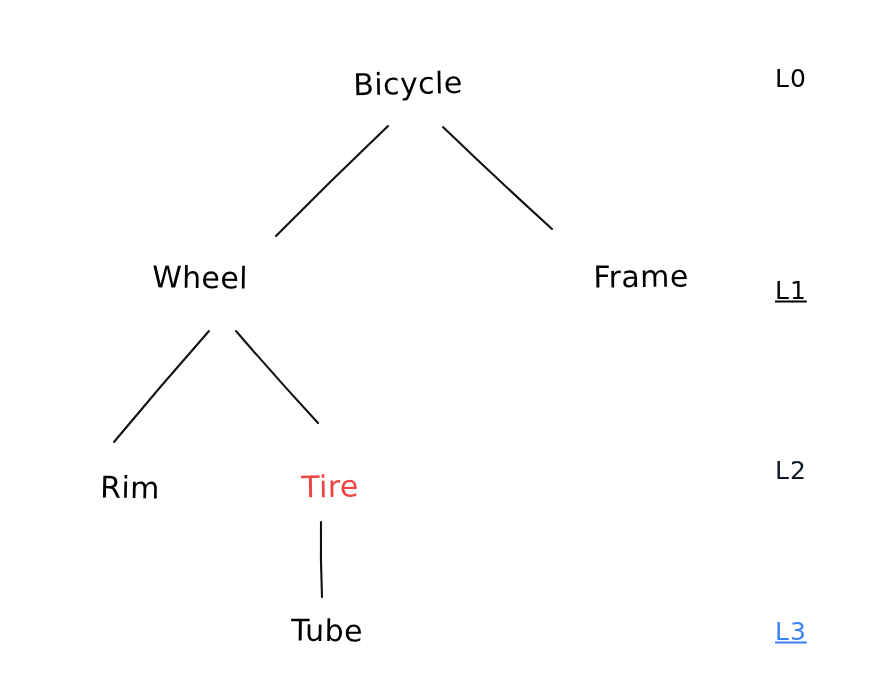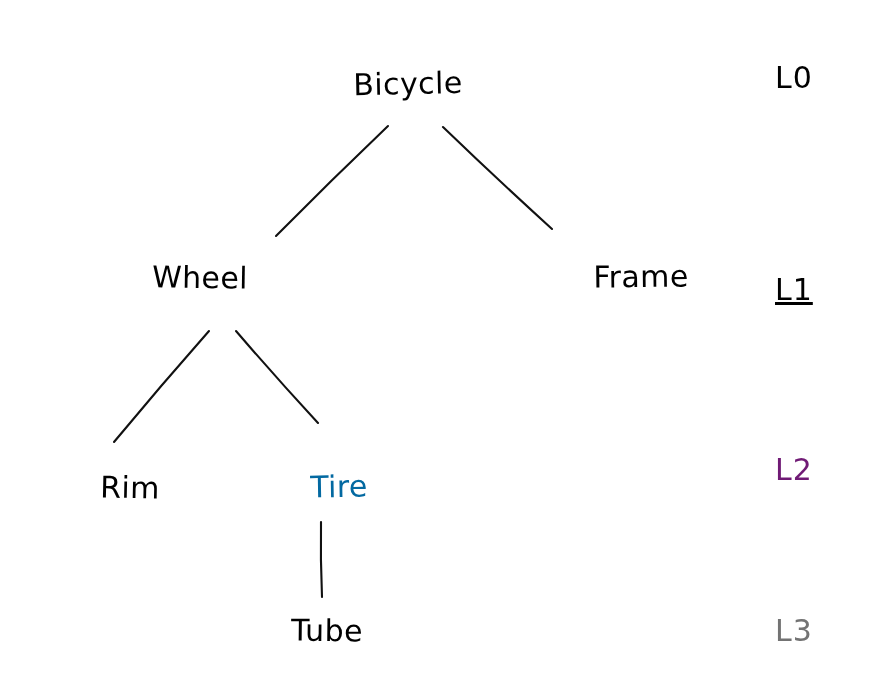--- a/index.html
+++ b/index.html
@@ -36,21 +36,21 @@
     line-height: 1;
     
     transform-origin: center center;
   }
   .level-label {
     position: absolute;
     transform: translateY(-50%);
     white-space: nowrap;
     color: #000000;
     font-family: "DejaVu Sans", sans-serif;
-    font-size: 30px;
+    font-size: 25px;
     font-weight: 400;
     line-height: 1;
     letter-spacing: 1px;
   }
   .ink {
     stroke: #111111;
     stroke-width: 2.1;
     stroke-linecap: round;
     fill: none;
   }
@@ -66,24 +66,24 @@
       <path d="M 209 331 Q 160.66428651223265 385.78474971767656 114 442" class="ink" stroke="#111111"></path>
       <path d="M 236 331 Q 276.17883540115673 377.7319075772299 318 423" class="ink" stroke="#111111"></path>
       <path d="M 321 522 Q 320.40009776474267 559.5146653631367 322 597" class="ink" stroke="#111111"></path>
     </svg>
 
   <div id="node-layer">
       <div class="node-label" style="left: 408px; top: 84px; color: rgb(0, 0, 0); transform: translate(-50%, -50%) rotate(-1.2deg);">Bicycle</div>
       <div class="node-label" style="left: 200px; top: 278px; color: rgb(0, 0, 0); transform: translate(-50%, -50%) rotate(0.9deg);">Wheel</div>
       <div class="node-label" style="left: 641px; top: 277px; color: rgb(0, 0, 0); transform: translate(-50%, -50%) rotate(-0.7deg);">Frame</div>
       <div class="node-label" style="left: 130px; top: 488px; color: rgb(0, 0, 0); transform: translate(-50%, -50%) rotate(1.1deg);">Rim</div>
-      <div class="node-label" style="left: 330px; top: 487px; color: #0369a1; transform: translate(-50%, -50%) rotate(-1deg); margin-left: 9px;">Tire</div>
+      <div class="node-label" style="left: 330px; top: 487px; color: #ef4444; transform: translate(-50%, -50%) rotate(-1deg);">Tire</div>
       <div class="node-label" style="left: 327px; top: 631px; color: rgb(0, 0, 0); transform: translate(-50%, -50%) rotate(0.6deg); text-align: center;">Tube</div>
     </div>
 
   <div id="level-layer">
       <div class="level-label" style="left: 775px; top: 78px; color: rgb(0, 0, 0);">L0</div>
       <div class="level-label" style="left: 775px; top: 290px; color: rgb(0, 0, 0); text-decoration: underline;">L1</div>
-      <div class="level-label" style="left: 775px; top: 470px; color: #701a75;">L2</div>
-      <div class="level-label" style="left: 775px; top: 631px; color: #737373;">L3</div>
+      <div class="level-label" style="left: 775px; top: 470px; color: #0f172a;">L2</div>
+      <div class="level-label" style="left: 775px; top: 631px; color: #3b82f6; text-decoration: underline;">L3</div>
     </div>
 
 </div>
 
 </body></html>

